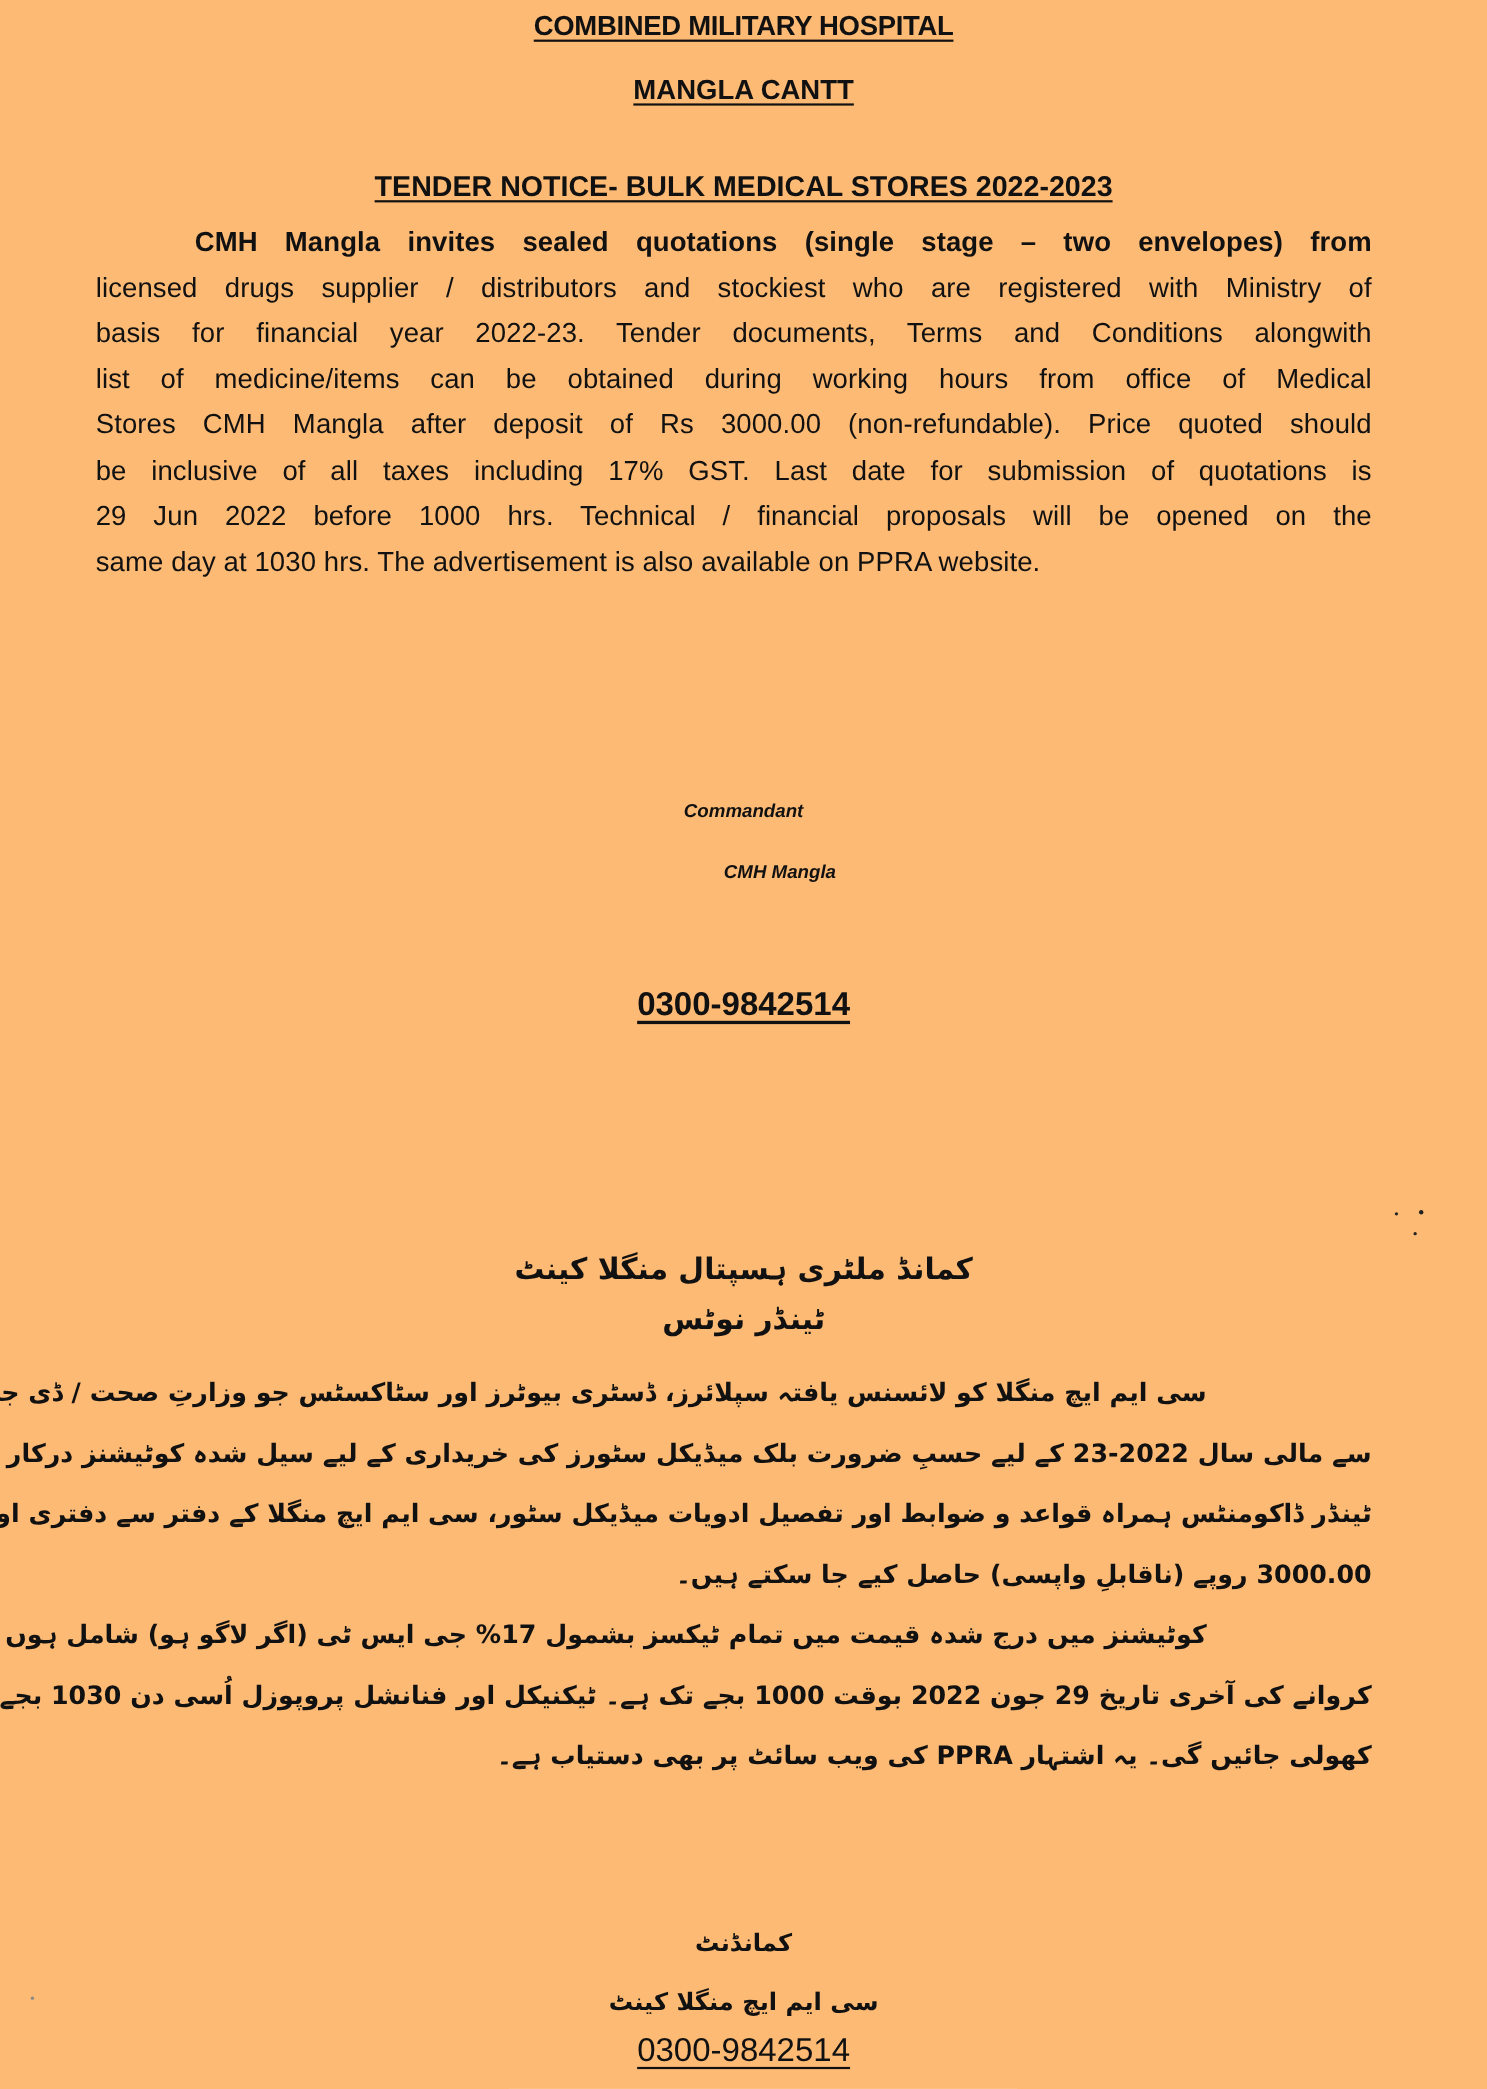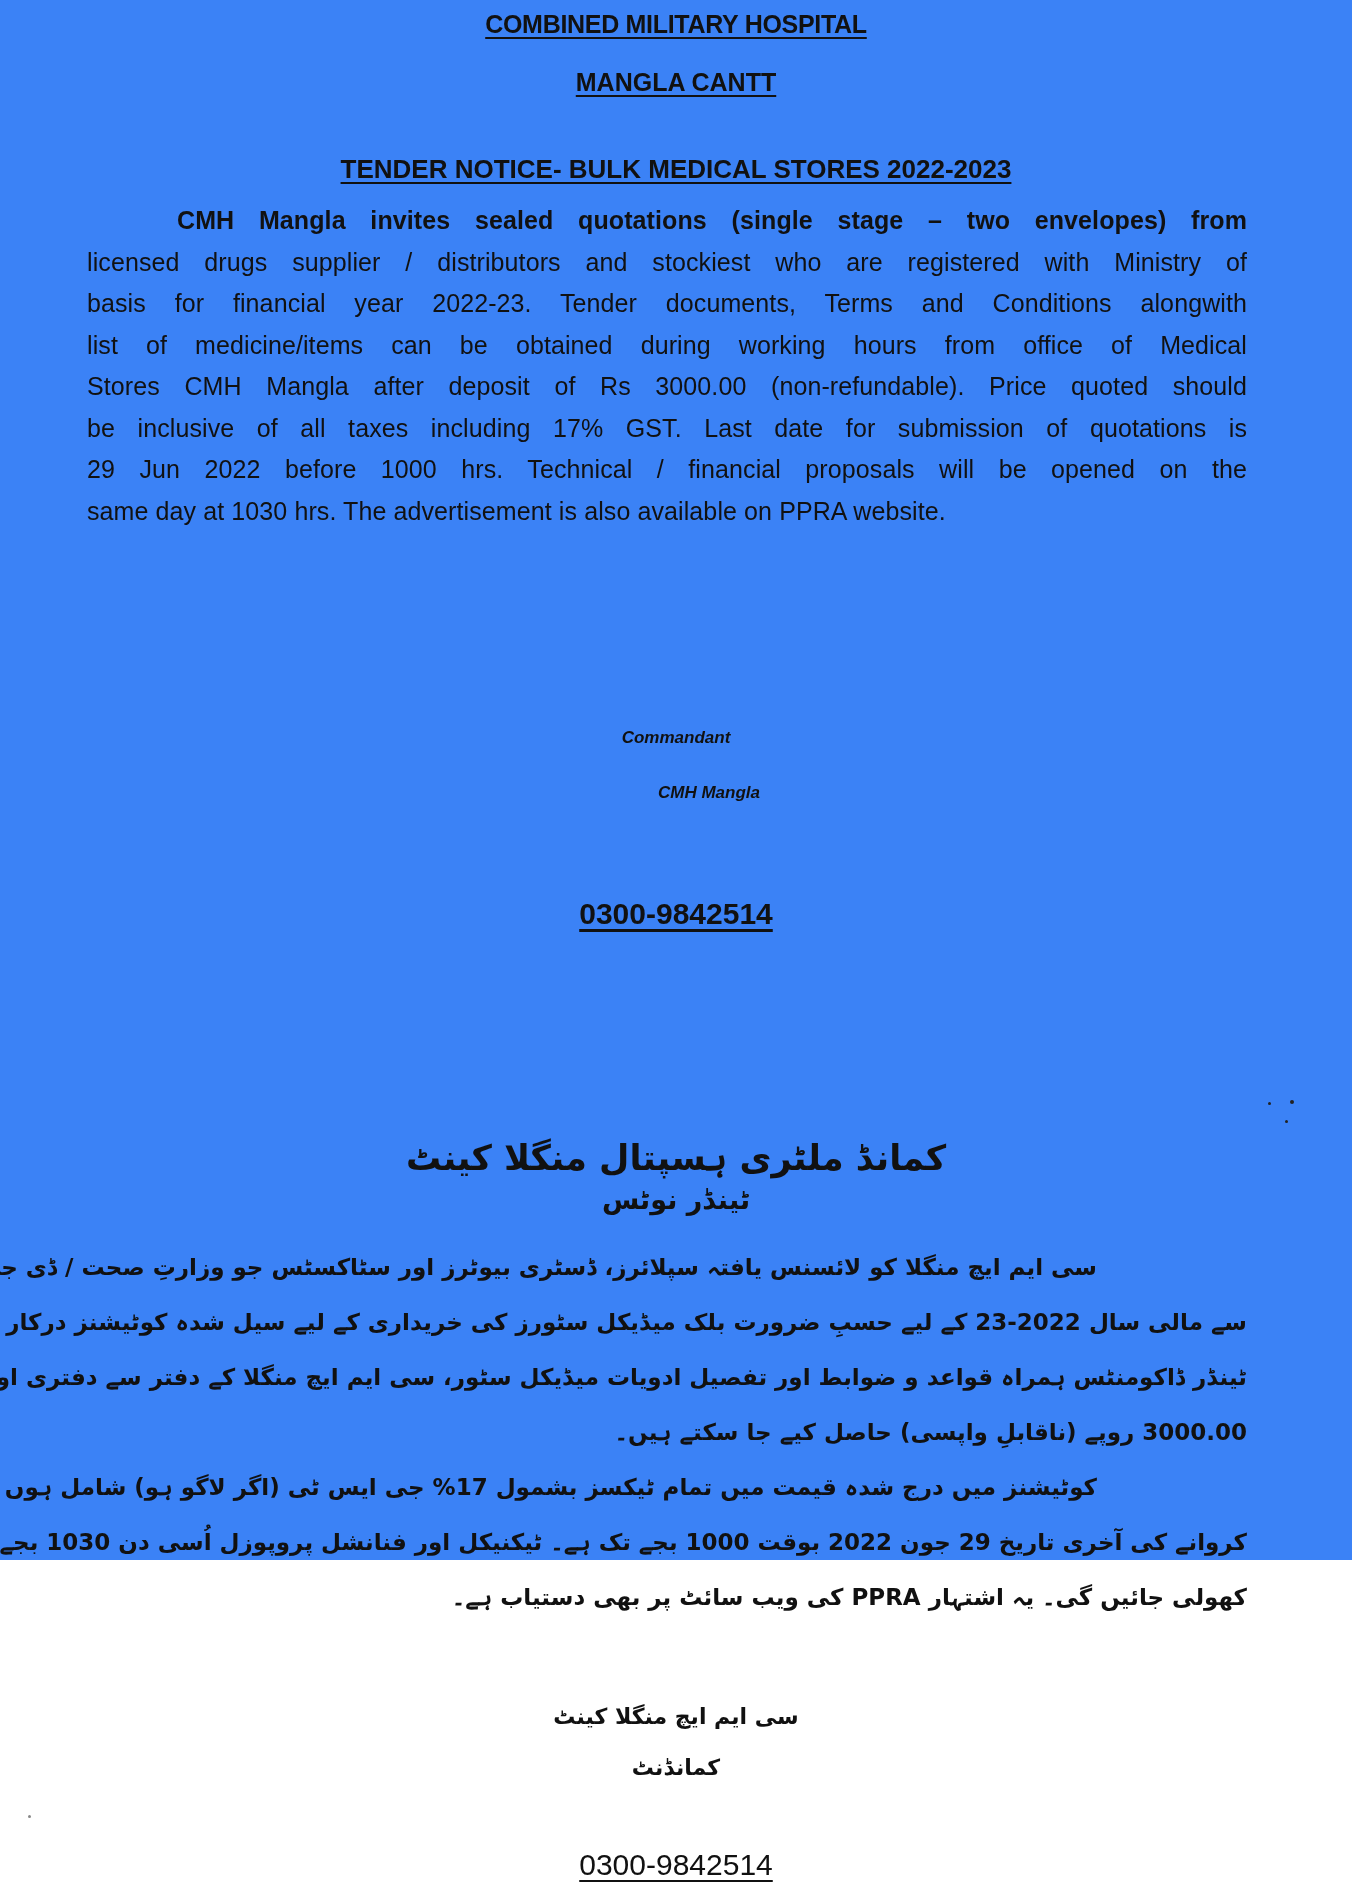--- a/index.html
+++ b/index.html
@@ -1,43 +1,43 @@
 <!DOCTYPE html>
 <html><head>
 <meta charset="utf-8">
 <style>
   html, body { margin: 0; padding: 0; background: #ffffff; }
   body { width: 1352px; height: 1899px; position: relative; overflow: hidden;
          font-family: "Liberation Sans", sans-serif; color: #111; }
-  .page { position: absolute; left: 0; top: 0; width: 1352px; height: 1560px; background: #3b82f6; }
+  .page { position: absolute; left: 0; top: 0; width: 1352px; height: 1899px; background: #fdba74; }
   .center { position: absolute; left: 0; width: 1352px; text-align: center; }
   .heading { font-weight: bold; text-decoration: underline; text-underline-offset: 4px; text-decoration-thickness: 2px; }
   .h1 { top: 10px; font-size: 25px; letter-spacing: -0.3px; }
   .h2 { top: 68px; font-size: 25px; }
   .h3 { top: 154px; font-size: 26px; }
   .en-para { position: absolute; left: 87px; width: 1160px; top: 200px; font-size: 25px; line-height: 41.5px;
              text-align: justify; text-align-last: left; letter-spacing: 0.1px; }
   .en-para .line { display: block; text-align: justify; text-align-last: justify; white-space: nowrap; }
   .en-para .line.first { padding-left: 90px; font-weight: bold; }
   .en-para .line.last { text-align-last: left; }
   .sig { font-weight: bold; font-size: 17px; font-style: italic; }
   .sig1 { top: 728px; }
   .sig2 { top: 783px; padding-left: 33px; }
   .phone { font-weight: bold; font-size: 30px; text-decoration: underline; text-underline-offset: 5px; text-decoration-thickness: 3px; }
   .phone1 { top: 897px; }
   .ur { direction: rtl; font-family: "DejaVu Sans", sans-serif; font-weight: bold; }
-  .ur-h1 { top: 1138px; font-size: 35px; }
+  .ur-h1 { top: 1138px; font-size: 27px; }
   .ur-h2 { top: 1184px; font-size: 27px; }
   .ur-para { position: absolute; left: 85px; width: 1162px; top: 1240px; font-size: 23px; line-height: 55px; direction: rtl; }
   .ur-para .line { display: block; white-space: nowrap; text-align: justify; text-align-last: justify; }
   .ur-para .line.first { padding-right: 150px; text-align-last: right; }
   .ur-para .line.short { text-align-last: right; }
   .ur-sig { font-size: 22px; }
   .ur-sig1 { top: 1755px; }
-  .ur-sig2 { top: 1704px; }
+  .ur-sig2 { top: 1808px; }
   .phone2 { top: 1848px; font-weight: normal; font-size: 30px; text-decoration: underline; text-underline-offset: 5px; text-decoration-thickness: 2px; }
   .speck { position: absolute; width: 4px; height: 4px; background: #222; border-radius: 50%; }
 </style>
 </head>
 <body>
 
 <div class="page">
 
   <div class="center heading h1">COMBINED MILITARY HOSPITAL</div>
   <div class="center heading h2">MANGLA CANTT</div>

